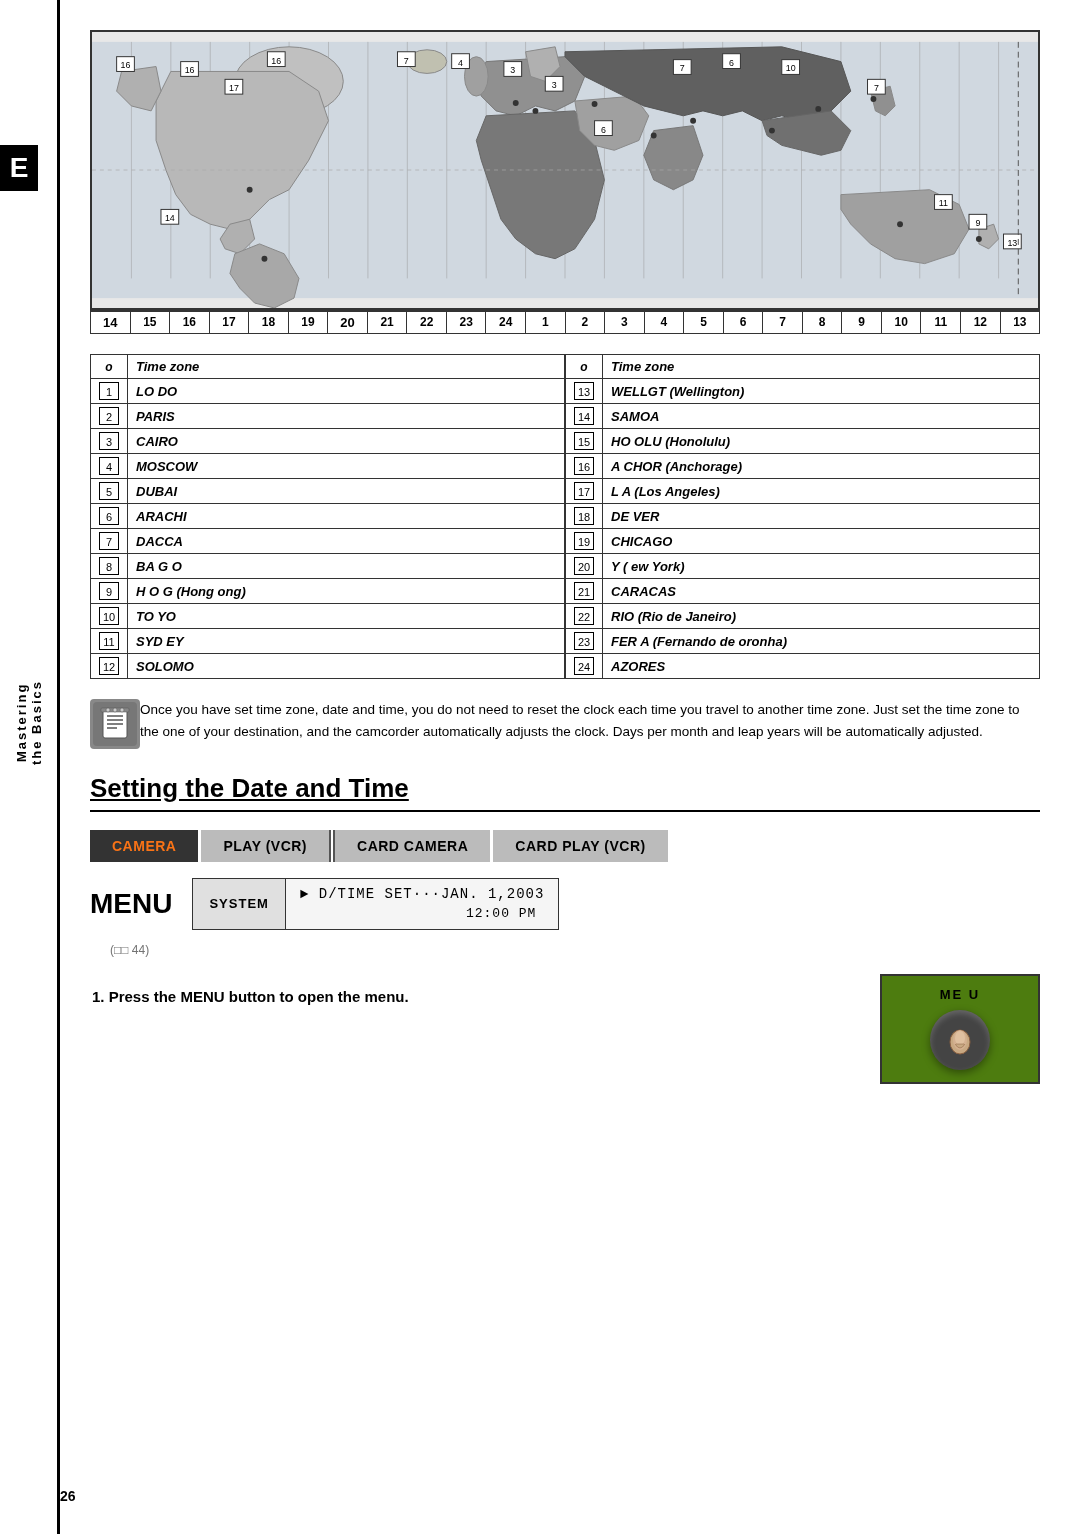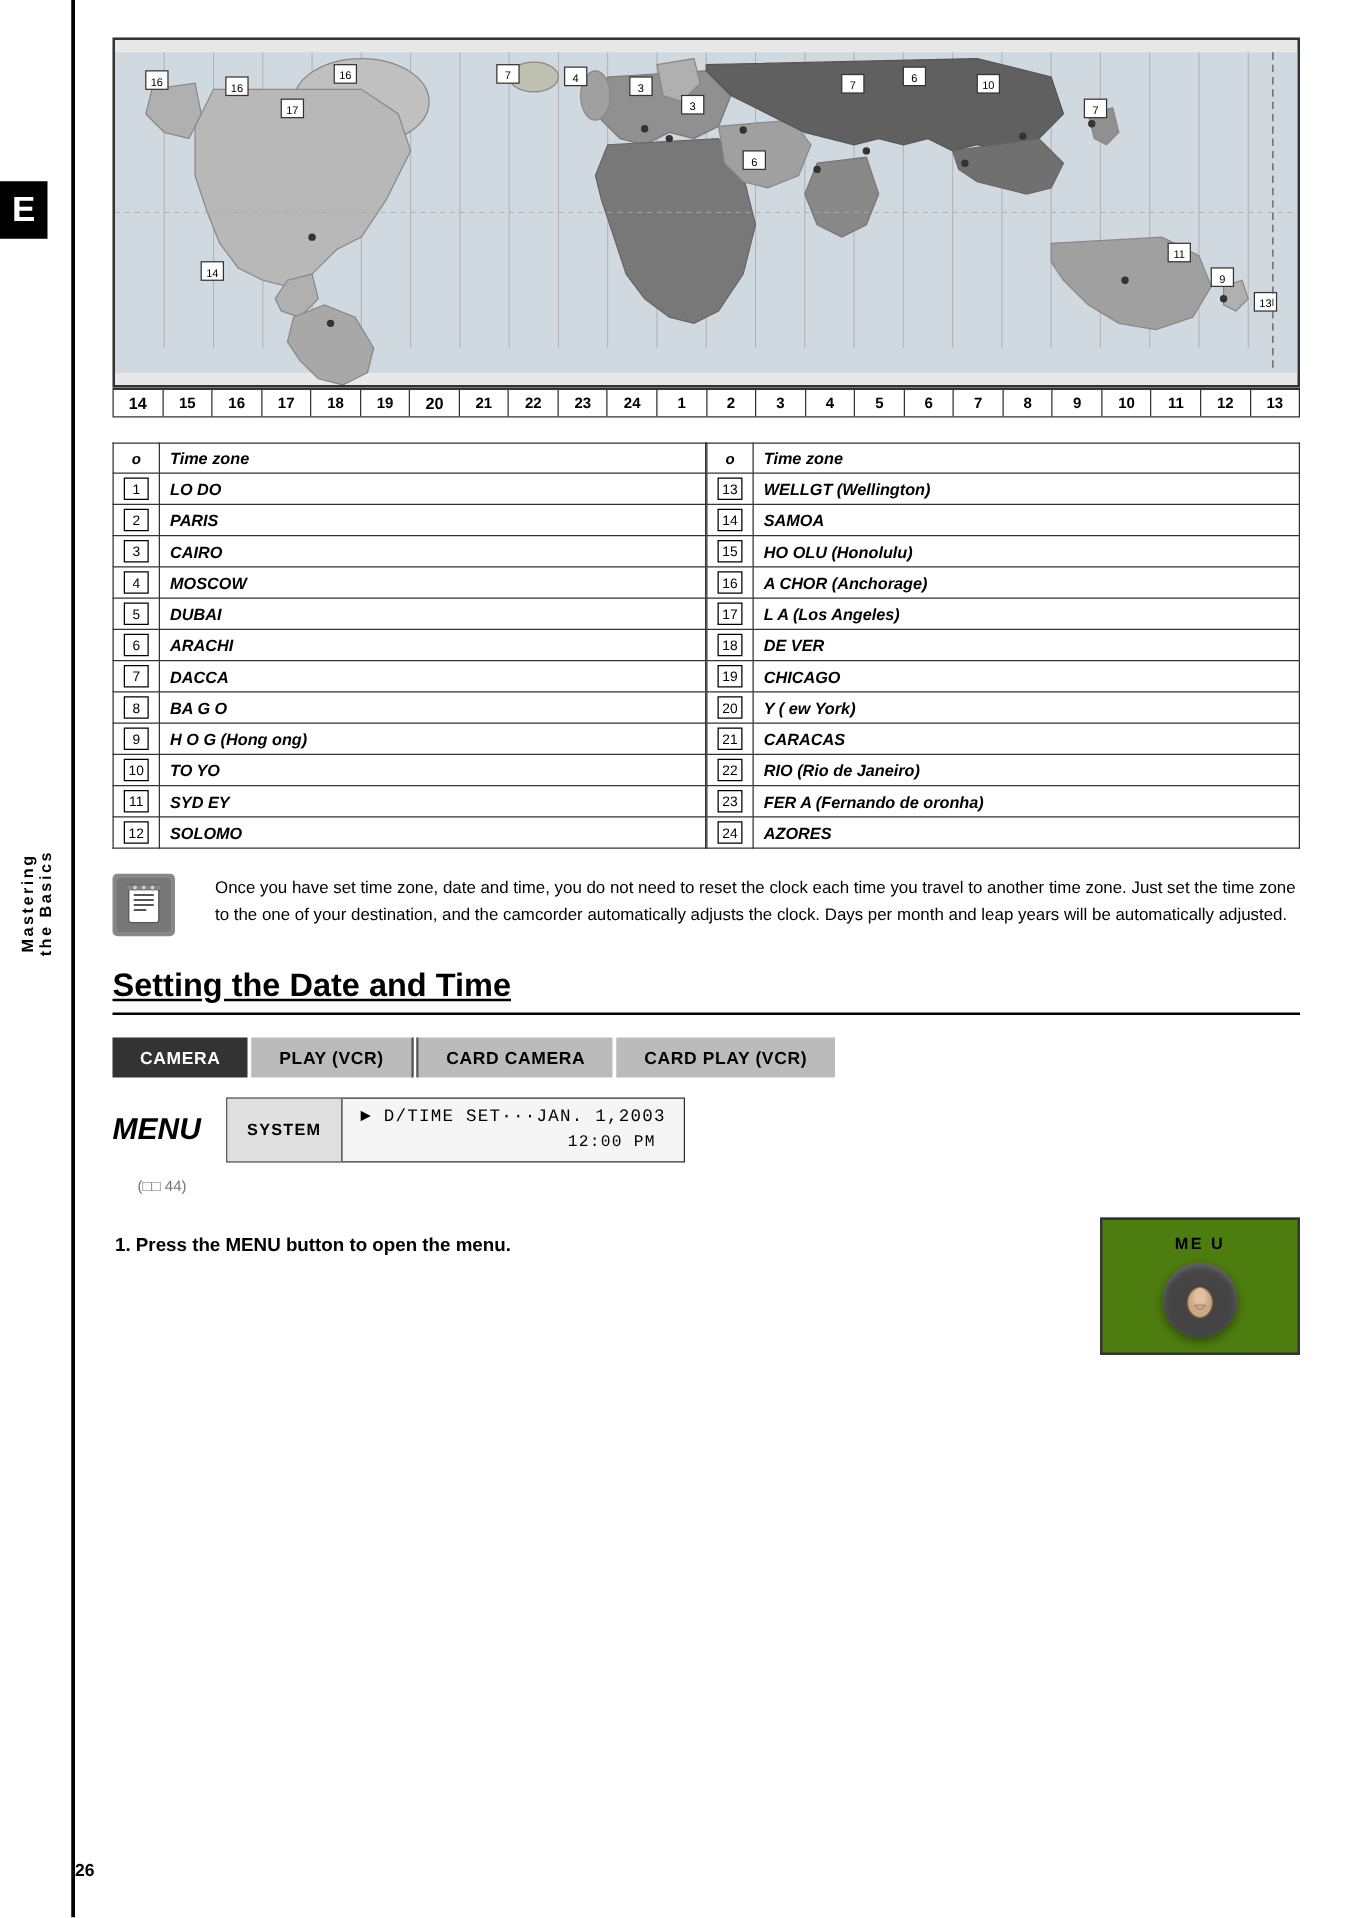--- a/index.html
+++ b/index.html
@@ -147,21 +147,21 @@
       line-height: 18px;
       font-size: 11px;
       font-style: normal;
       font-weight: normal;
     }
 
     
     .note-section {
       display: flex;
       align-items: flex-start;
-      gap: 32px;
+      gap: 0;
       margin: 20px 0;
     }
 
     .note-icon {
       width: 50px;
       height: 50px;
       flex-shrink: 0;
       background: #888;
       border-radius: 4px;
       display: flex;
@@ -202,21 +202,21 @@
       padding: 8px 22px;
       font-size: 14px;
       font-weight: bold;
       border: none;
       cursor: pointer;
       letter-spacing: 0.5px;
     }
 
     .mode-tab.active {
       background: #333;
-      color: #ffffff;
+      color: #f97316;
     }
 
     .mode-tab.inactive {
       background: #bbb;
       color: #000000;
     }
 
     .mode-tabs-group {
       display: flex;
       gap: 3px;
@@ -224,25 +224,24 @@
 
     
     .menu-display {
       display: flex;
       align-items: center;
       margin-bottom: 10px;
       gap: 0;
     }
 
     .menu-label {
-      font-size: 24px;
+      font-size: 28px;
       font-weight: 900;
       margin-right: 20px;
       font-family: 'Arial Black', Arial, sans-serif;
-      font-style: italic;
     }
 
     .menu-screen {
       display: flex;
       border: 1.5px solid #333;
       background: #f5f5f5;
       flex: 1;
       max-width: 480px;
     }
 

